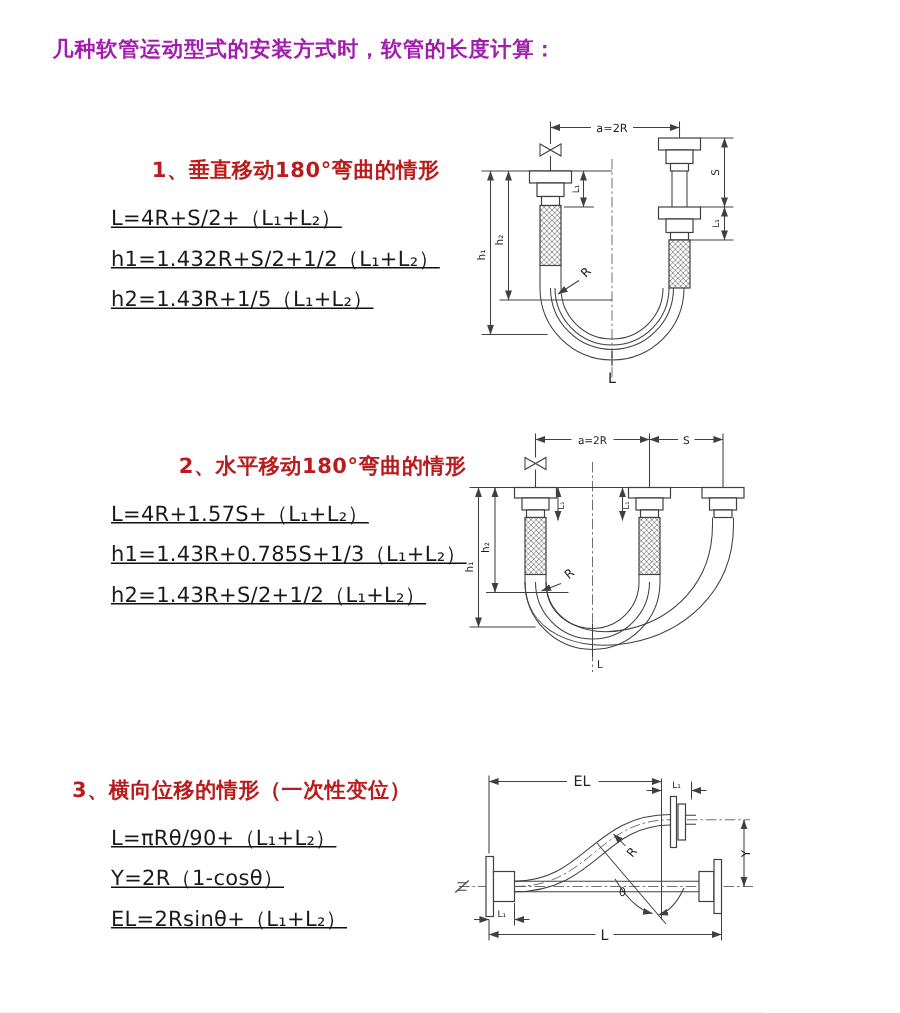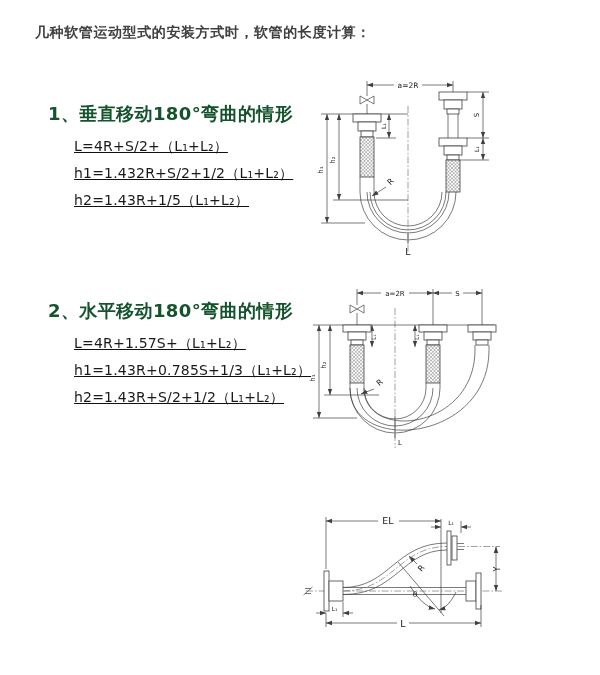--- a/index.html
+++ b/index.html
@@ -3,24 +3,24 @@
 <meta charset="utf-8">
 <style>
   html,body{margin:0;padding:0;background:#e8e8e8;}
   .page{
     position:relative;width:600px;height:675px;background:#ffffff;
     font-family:"DejaVu Sans","Liberation Sans",sans-serif;color:#111;
     overflow:hidden;margin:0 auto;
   }
   .title{
     position:absolute;left:35px;top:24px;font-size:14px;font-weight:bold;
-    letter-spacing:0.6px;color:#404040;
+    letter-spacing:0.6px;color:#a21caf;
   }
   .sec{position:absolute;left:48px;}
-  .sec .heading{font-size:18px;font-weight:600;line-height:20px;letter-spacing:0.4px;color:#14532d;}
+  .sec .heading{font-size:14px;font-weight:600;line-height:20px;letter-spacing:0.4px;color:#b91c1c;text-align:right;}
   .sec .formulas{margin-top:9px;padding-left:26px;text-decoration:underline;}
   .sec .formula{font-size:14px;line-height:27px;height:27px;letter-spacing:0.2px;color:#1a1a1a;white-space:nowrap;}
   #sec1{top:104px;}
   #sec2{top:301px;}
   #sec3{top:517px;}
   .diag{position:absolute;}
   #diag1{left:305px;top:70px;}
   #diag2{left:305px;top:280px;}
   #diag3{left:298px;top:505px;text-align:center;}
   svg{display:block;}
@@ -48,20 +48,28 @@
 
   <section class="sec" id="sec2">
     <div class="heading">2、水平移动180°弯曲的情形</div>
     <div class="formulas">
       <div class="formula">L=4R+1.57S+（L₁+L₂）</div>
       <div class="formula">h1=1.43R+0.785S+1/3（L₁+L₂）</div>
       <div class="formula">h2=1.43R+S/2+1/2（L₁+L₂）</div>
     </div>
   </section>
 
+  <section class="sec" id="sec3">
+    <div class="heading">3、横向位移的情形（一次性变位）</div>
+    <div class="formulas">
+      <div class="formula">L=πRθ/90+（L₁+L₂）</div>
+      <div class="formula">Y=2R（1-cosθ）</div>
+      <div class="formula">EL=2Rsinθ+（L₁+L₂）</div>
+    </div>
+  </section>
 
   <div class="diag" id="diag1">
     <svg width="210" height="188" viewBox="0 0 210 188">
       <defs>
         <marker id="a1" markerUnits="userSpaceOnUse" markerWidth="8" markerHeight="6" refX="6.4" refY="3" orient="auto-start-reverse">
           <path d="M0,0.7 L6.5,3 L0,5.3 Z" fill="#404040"></path>
         </marker>
         <pattern id="b1" patternUnits="userSpaceOnUse" width="3.5" height="3.5">
           <rect width="3.5" height="3.5" fill="#fff"></rect>
           <path d="M0,3.5 L3.5,0 M0,0 L3.5,3.5" stroke="#7a7a7a" stroke-width="0.5"></path>

